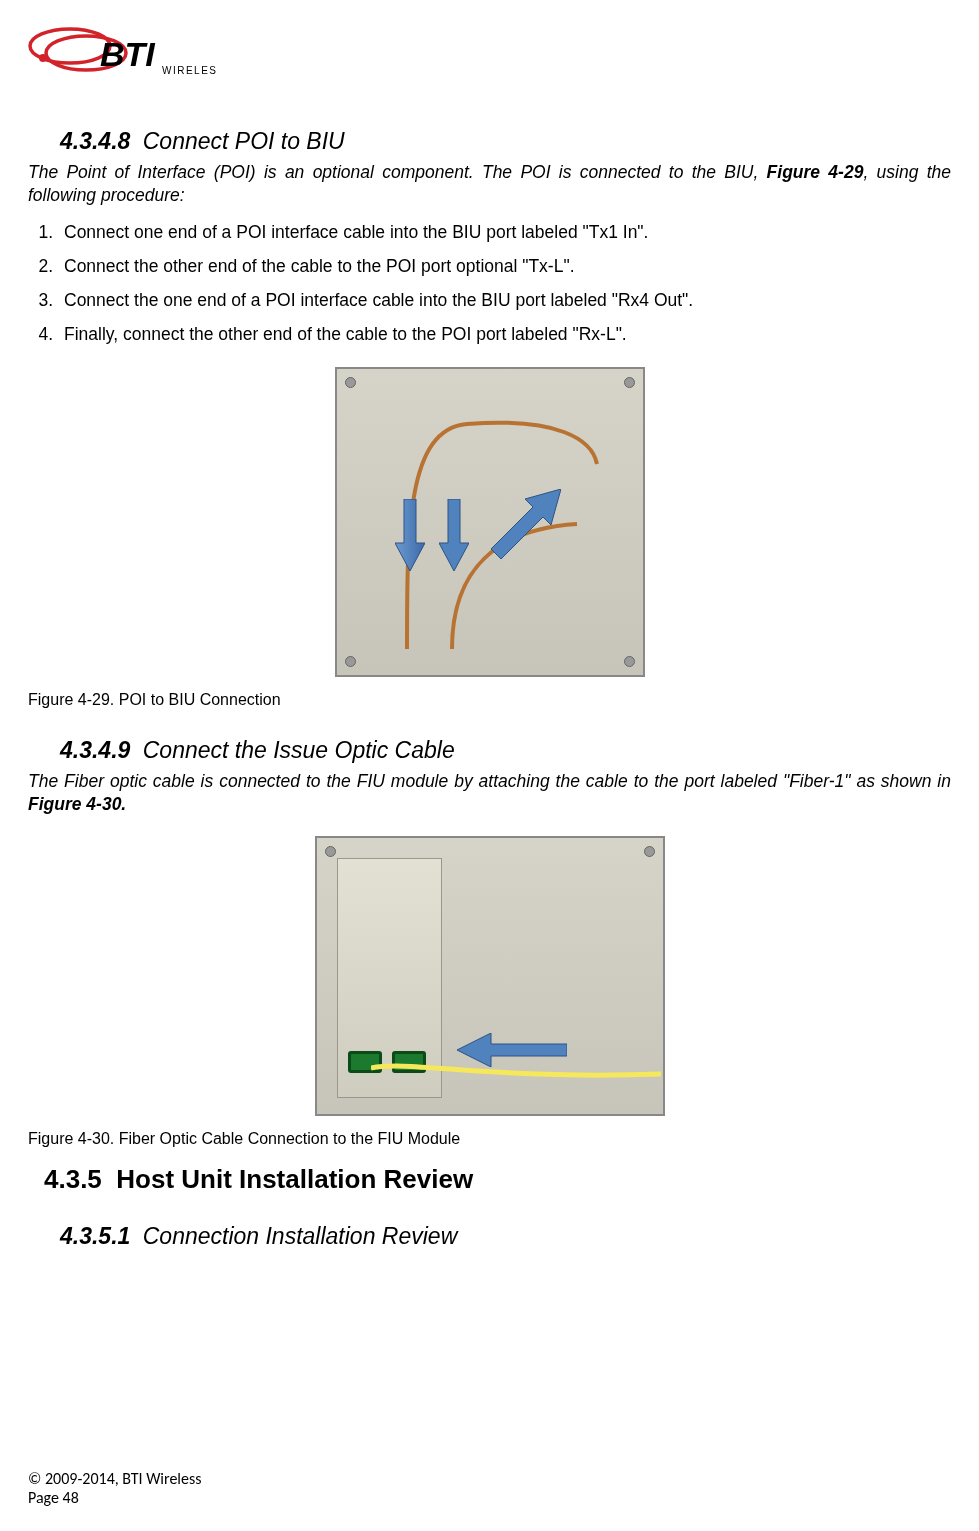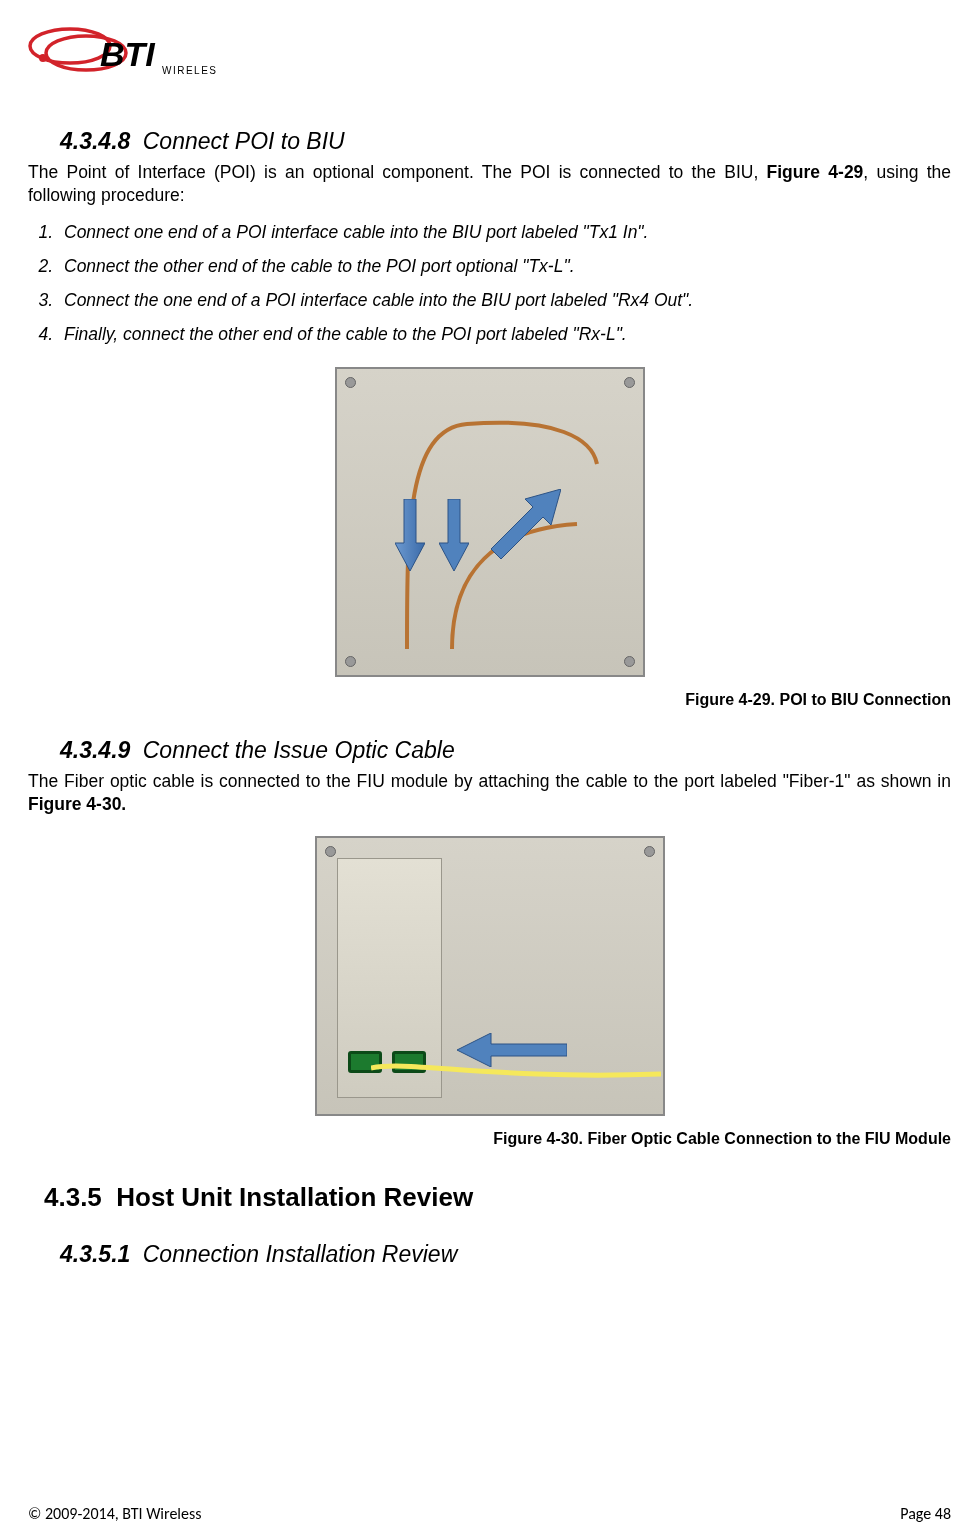--- a/index.html
+++ b/index.html
@@ -40,77 +40,78 @@
       margin-right: 6px;
     }
     .section-heading-4 .title {
       font-weight: normal;
       font-style: italic;
     }
     .section-heading-3 {
       font-size: 26px;
       font-weight: bold;
       margin-left: 16px;
-      margin-top: 34px;
+      margin-top: 16px;
       margin-bottom: 4px;
     }
     .body-text {
       font-size: 17.5px;
       line-height: 1.32;
       text-align: justify;
       margin-bottom: 14px;
+      font-style: italic;
     }
     .steps {
       font-size: 17.5px;
       line-height: 1.32;
       padding-left: 30px;
       list-style-position: outside;
-      font-style: italic;
     }
     .steps li {
       margin-bottom: 11px;
       padding-left: 6px;
     }
     .figure-wrap {
       text-align: center;
       margin-top: 20px;
       margin-bottom: 10px;
     }
     .figure-placeholder {
       display: inline-block;
       border: 2px solid #888;
       background: linear-gradient(180deg, #d6d3c9, #c7c4b9);
       position: relative;
     }
     .fig1 { width: 310px; height: 310px; }
     .fig2 { width: 350px; height: 280px; }
     .figure-caption {
       font-size: 16px;
-      font-weight: bold;
-      text-align: right;
+      font-weight: normal;
+      text-align: left;
       margin-top: 2px;
       margin-bottom: 16px;
     }
     .arrow {
       position: absolute;
       border-radius: 0;
     }
     .arrow-down {
       width: 30px; height: 72px;
     }
     .arrow-down svg, .arrow-diag svg, .arrow-left svg { width:100%; height:100%; }
     .footer {
       position: absolute;
-      bottom: 8px;
+      bottom: 24px;
       left: 28px;
       right: 28px;
       display: flex;
       justify-content: space-between;
       font-size: 16px;
       font-family: Calibri, Arial, sans-serif;
+      flex-direction: column;
     }
     .bold { font-weight: bold; }
     .fiu-panel {
       position:absolute; left:20px; top:20px; width:105px; height:240px;
       background: linear-gradient(180deg,#e3e0d4,#cfccc0);
       border:1px solid #9a978c;
     }
     .fiu-port { position:absolute; width:34px; height:22px; background:#1c7a2e; border:3px solid #0c4a18; border-radius:3px; }
     .fiber-cable {
       position:absolute; left:54px; top:218px; width:290px; height:30px;

